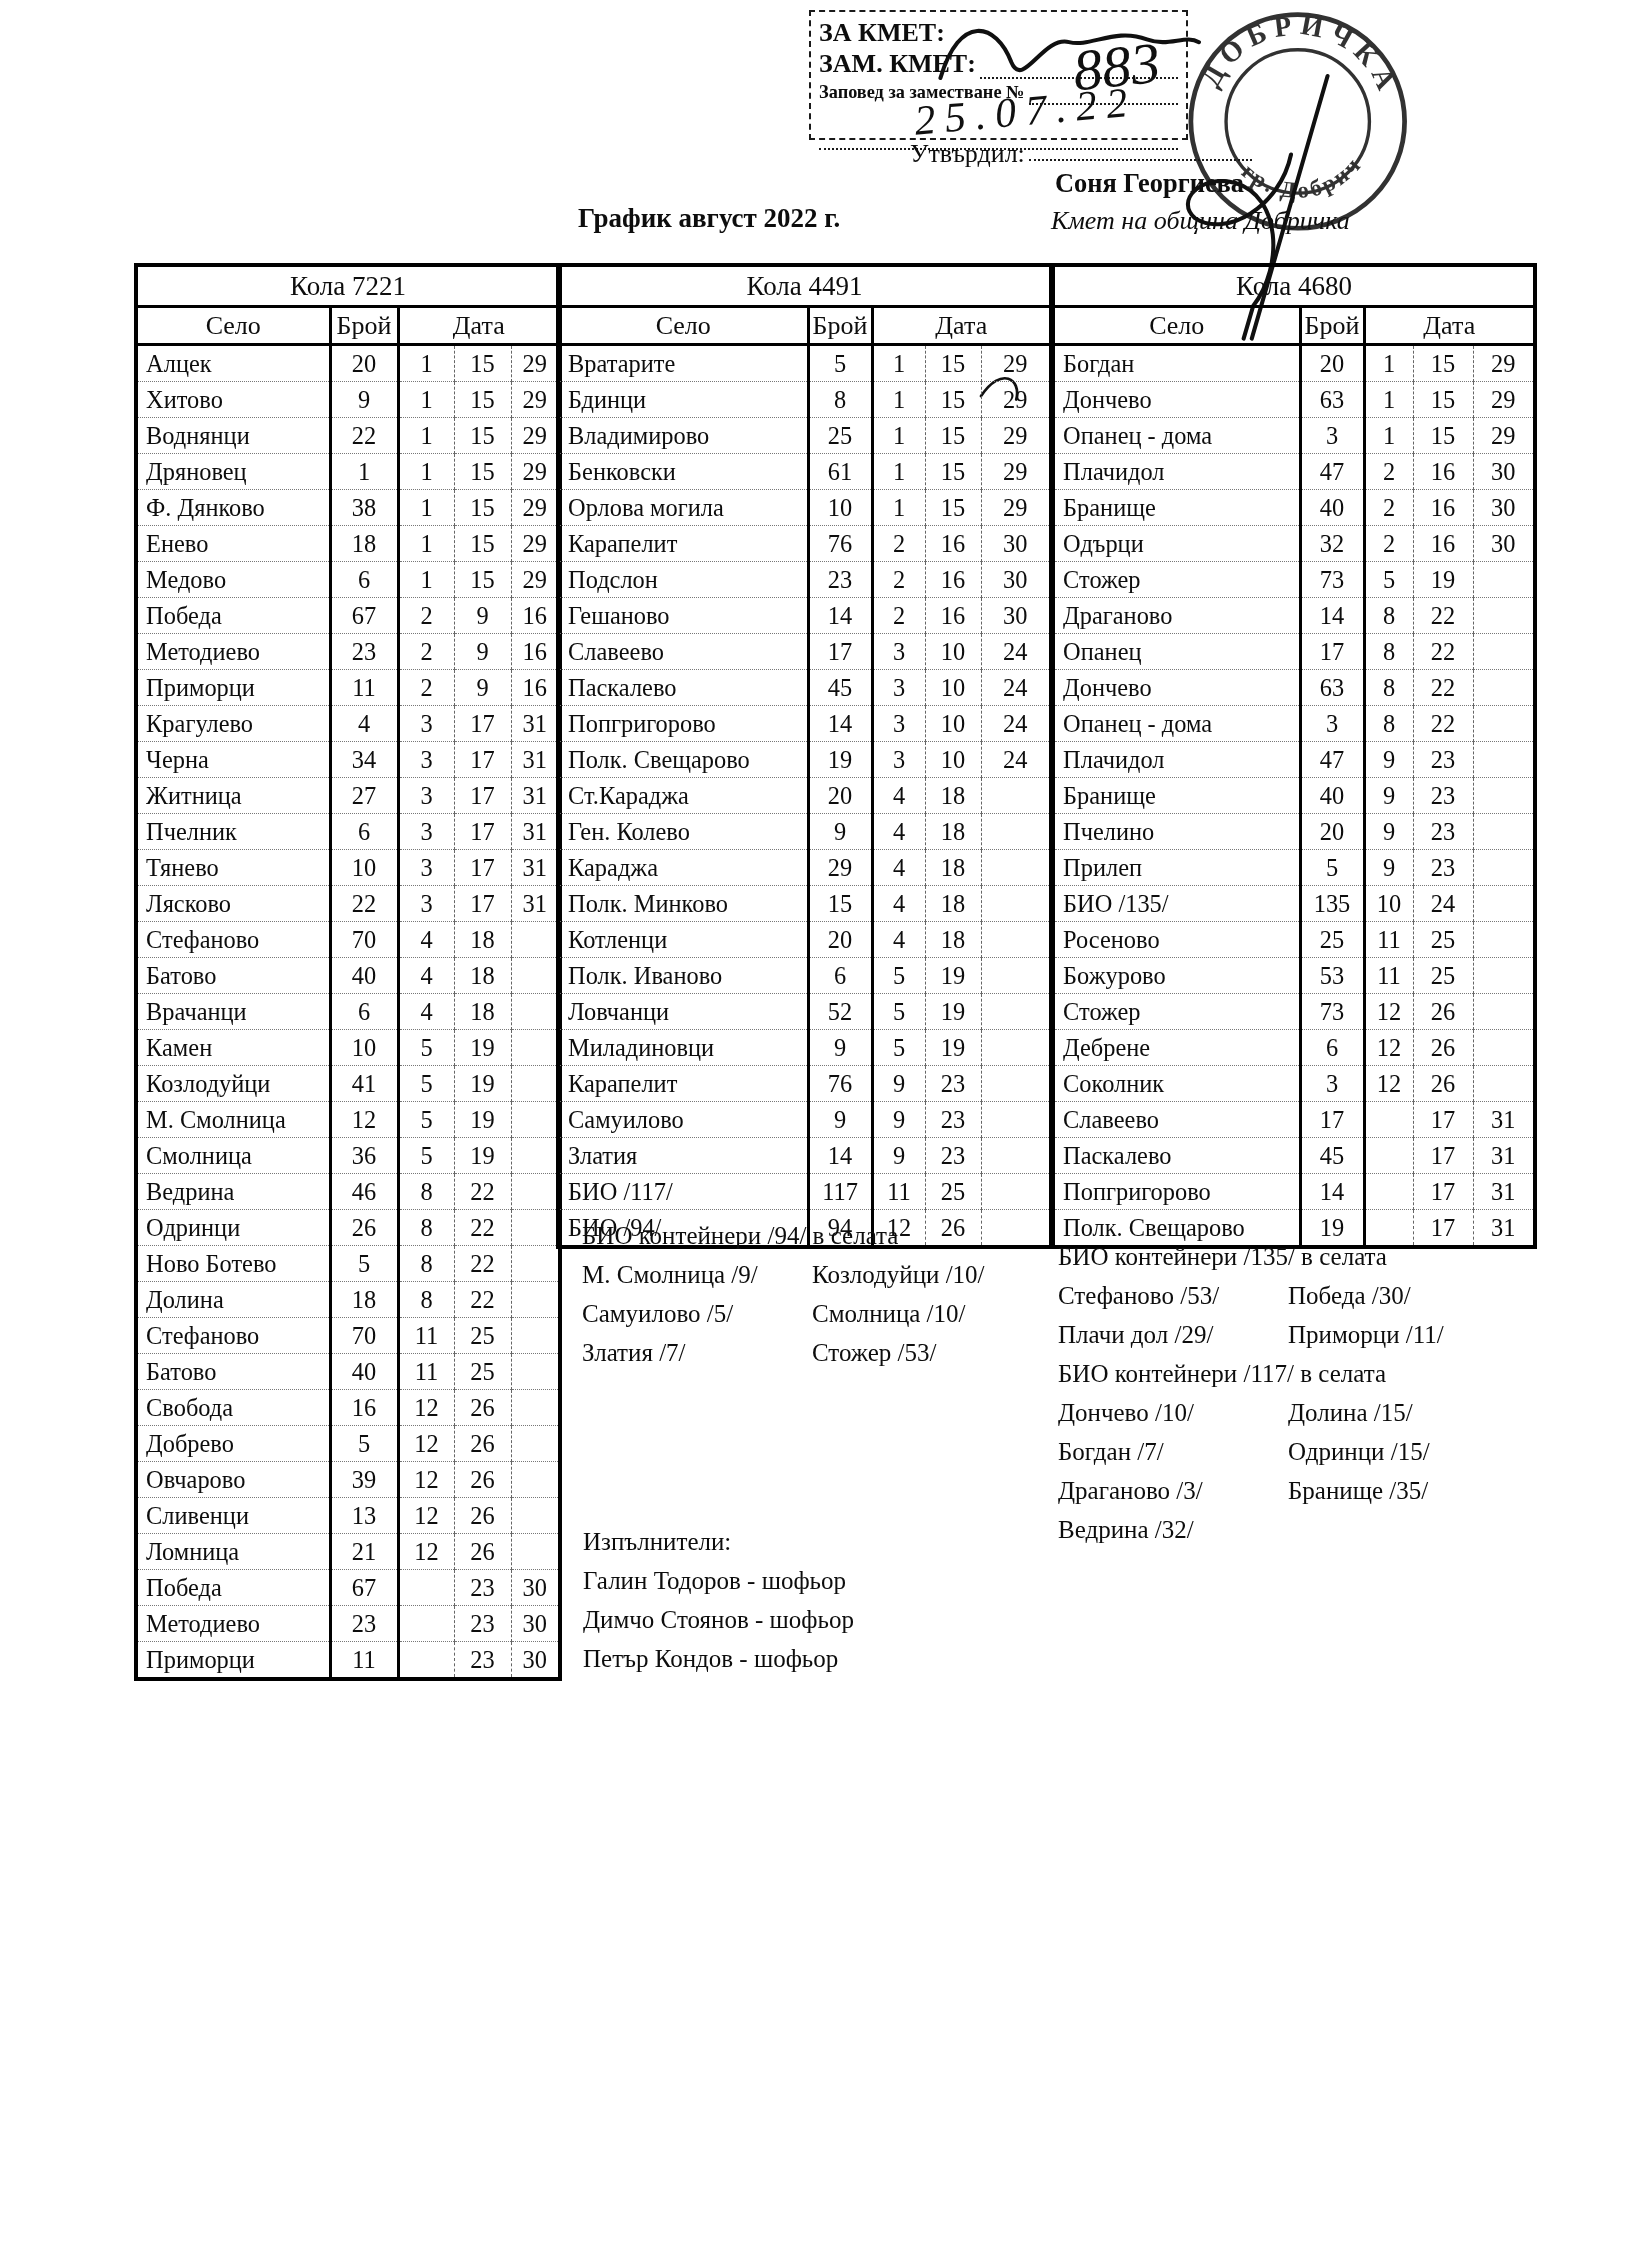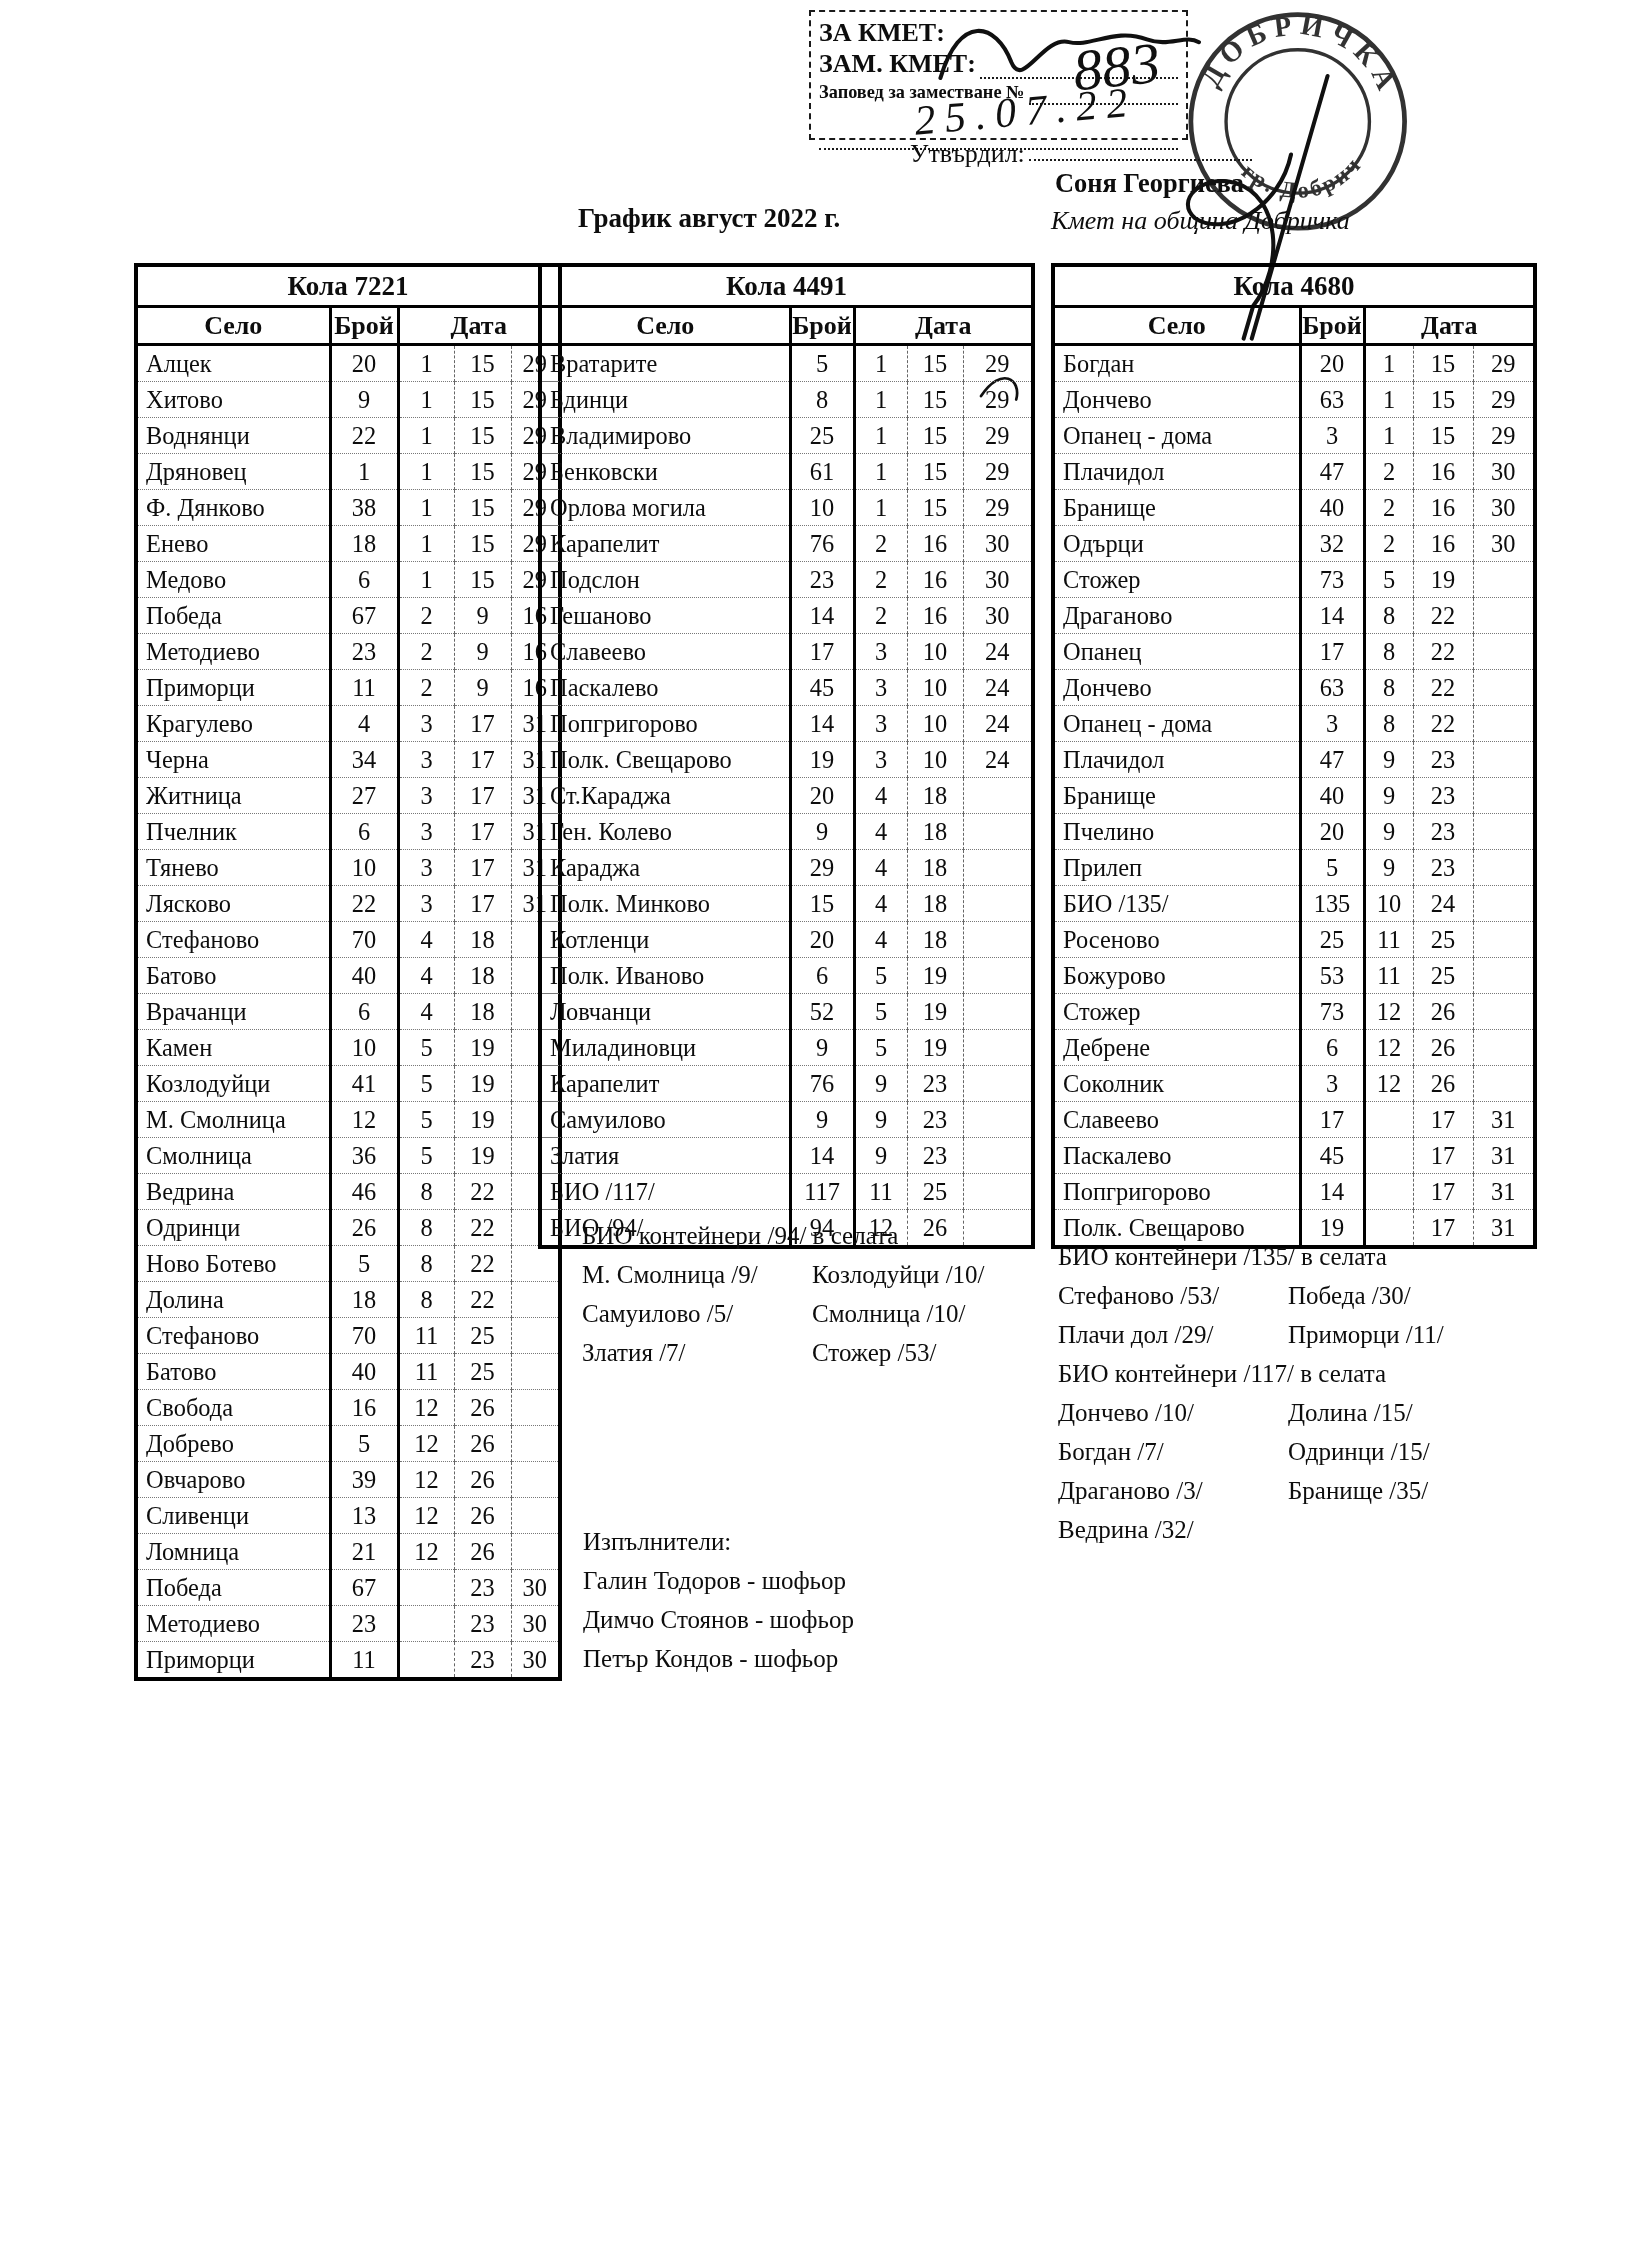--- a/index.html
+++ b/index.html
@@ -27,23 +27,23 @@
   .page-title{position:absolute; left:578px; top:203px; font-weight:bold; font-size:27px;}
   
   .stamp{position:absolute; left:1176px; top:1.4px; width:257px; height:257px; opacity:.88;}
   .sig-layer{position:absolute; left:778px; top:0px; width:846px; height:420px; pointer-events:none;}
   
   table.sched{
     position:absolute; top:263px; border-collapse:collapse; table-layout:fixed;
     border:4.1px solid #000; font-size:24.4px;
   }
   table.t1{left:134px; width:423px;}
-  table.t2{left:538px; width:494px;}
+  table.t2{left:556px; width:494px;}
   table.t3{left:1051px; width:481px;}
-  .sched th{font-weight:bold; padding:0;}
+  .sched th{font-weight:normal; padding:0;}
   .sched .veh-row th{height:38px; font-size:27px; border-bottom:3.4px solid #000;}
   .sched .col-row th{height:35px; font-size:26px; border-bottom:3.4px solid #000;}
   .sched .col-row th.h-selo, .sched .col-row th.h-broy{border-right:3.4px solid #000;}
   .sched td{height:35px; padding:0 4.1px; overflow:hidden; white-space:nowrap;}
   .sched td.c-selo{text-align:left; padding-left:8.1px; border-right:3.4px solid #000;}
   .sched td.c-broy{text-align:center; border-right:3.4px solid #000;}
   .sched td.c-d{text-align:center;}
   .sched td.c-d2, .sched td.c-d3{border-left:1.4px dashed #666;}
   .sched tbody tr + tr td{border-top:1.4px dotted #777;}
   

